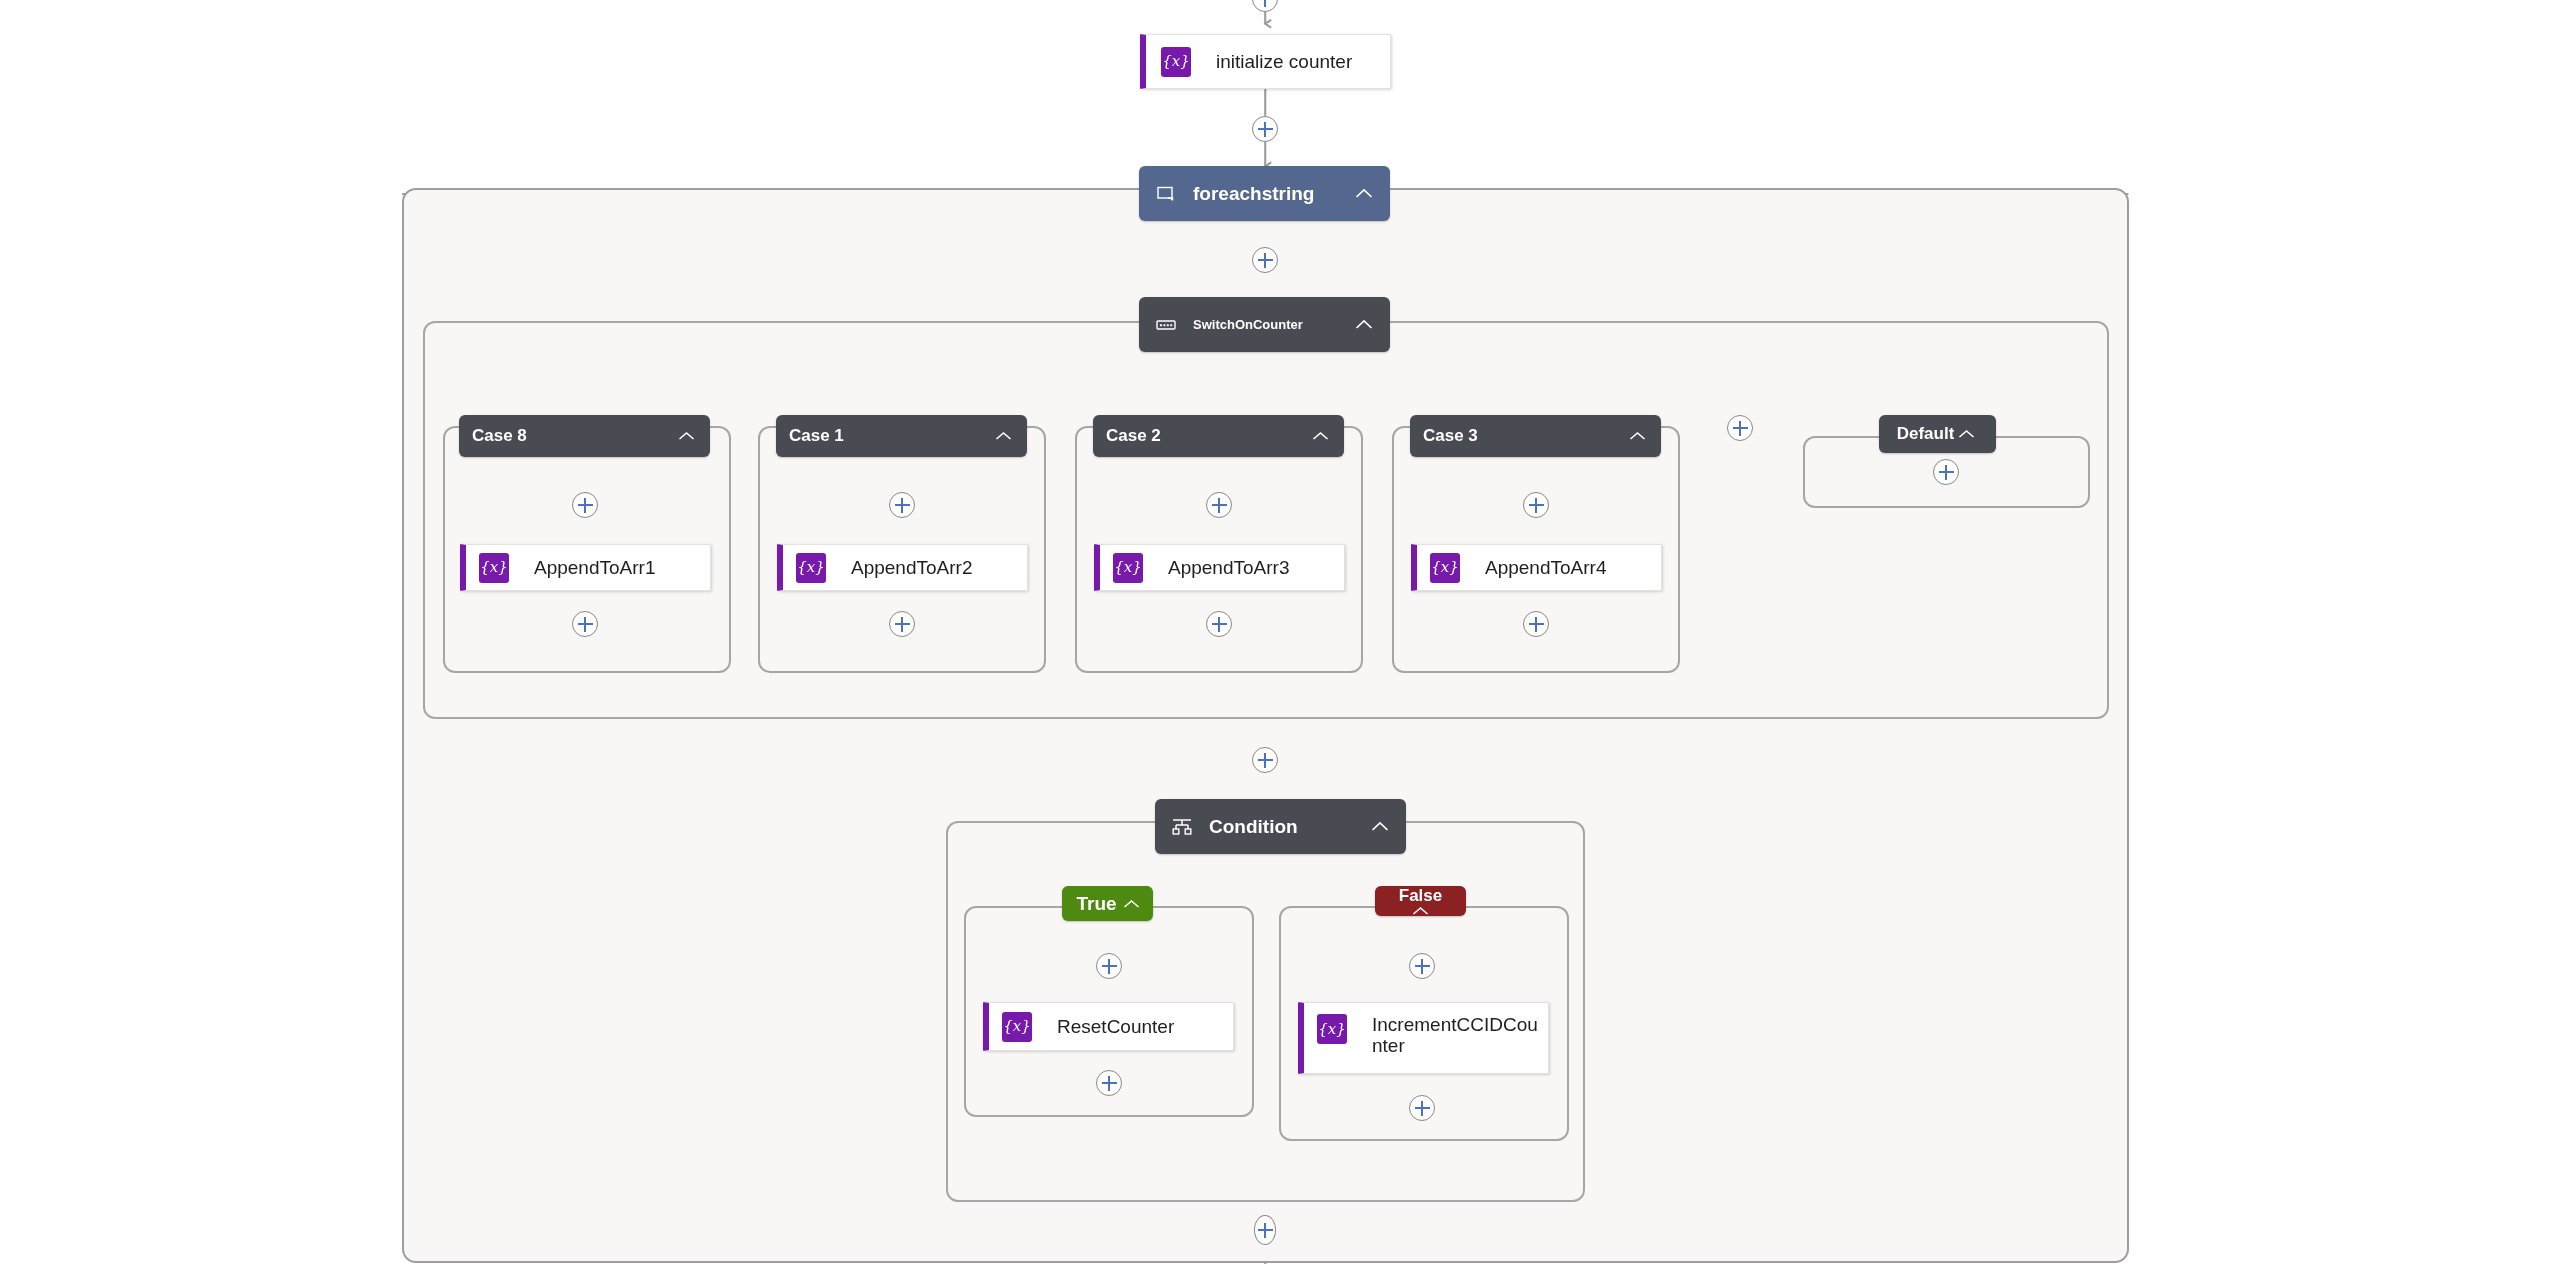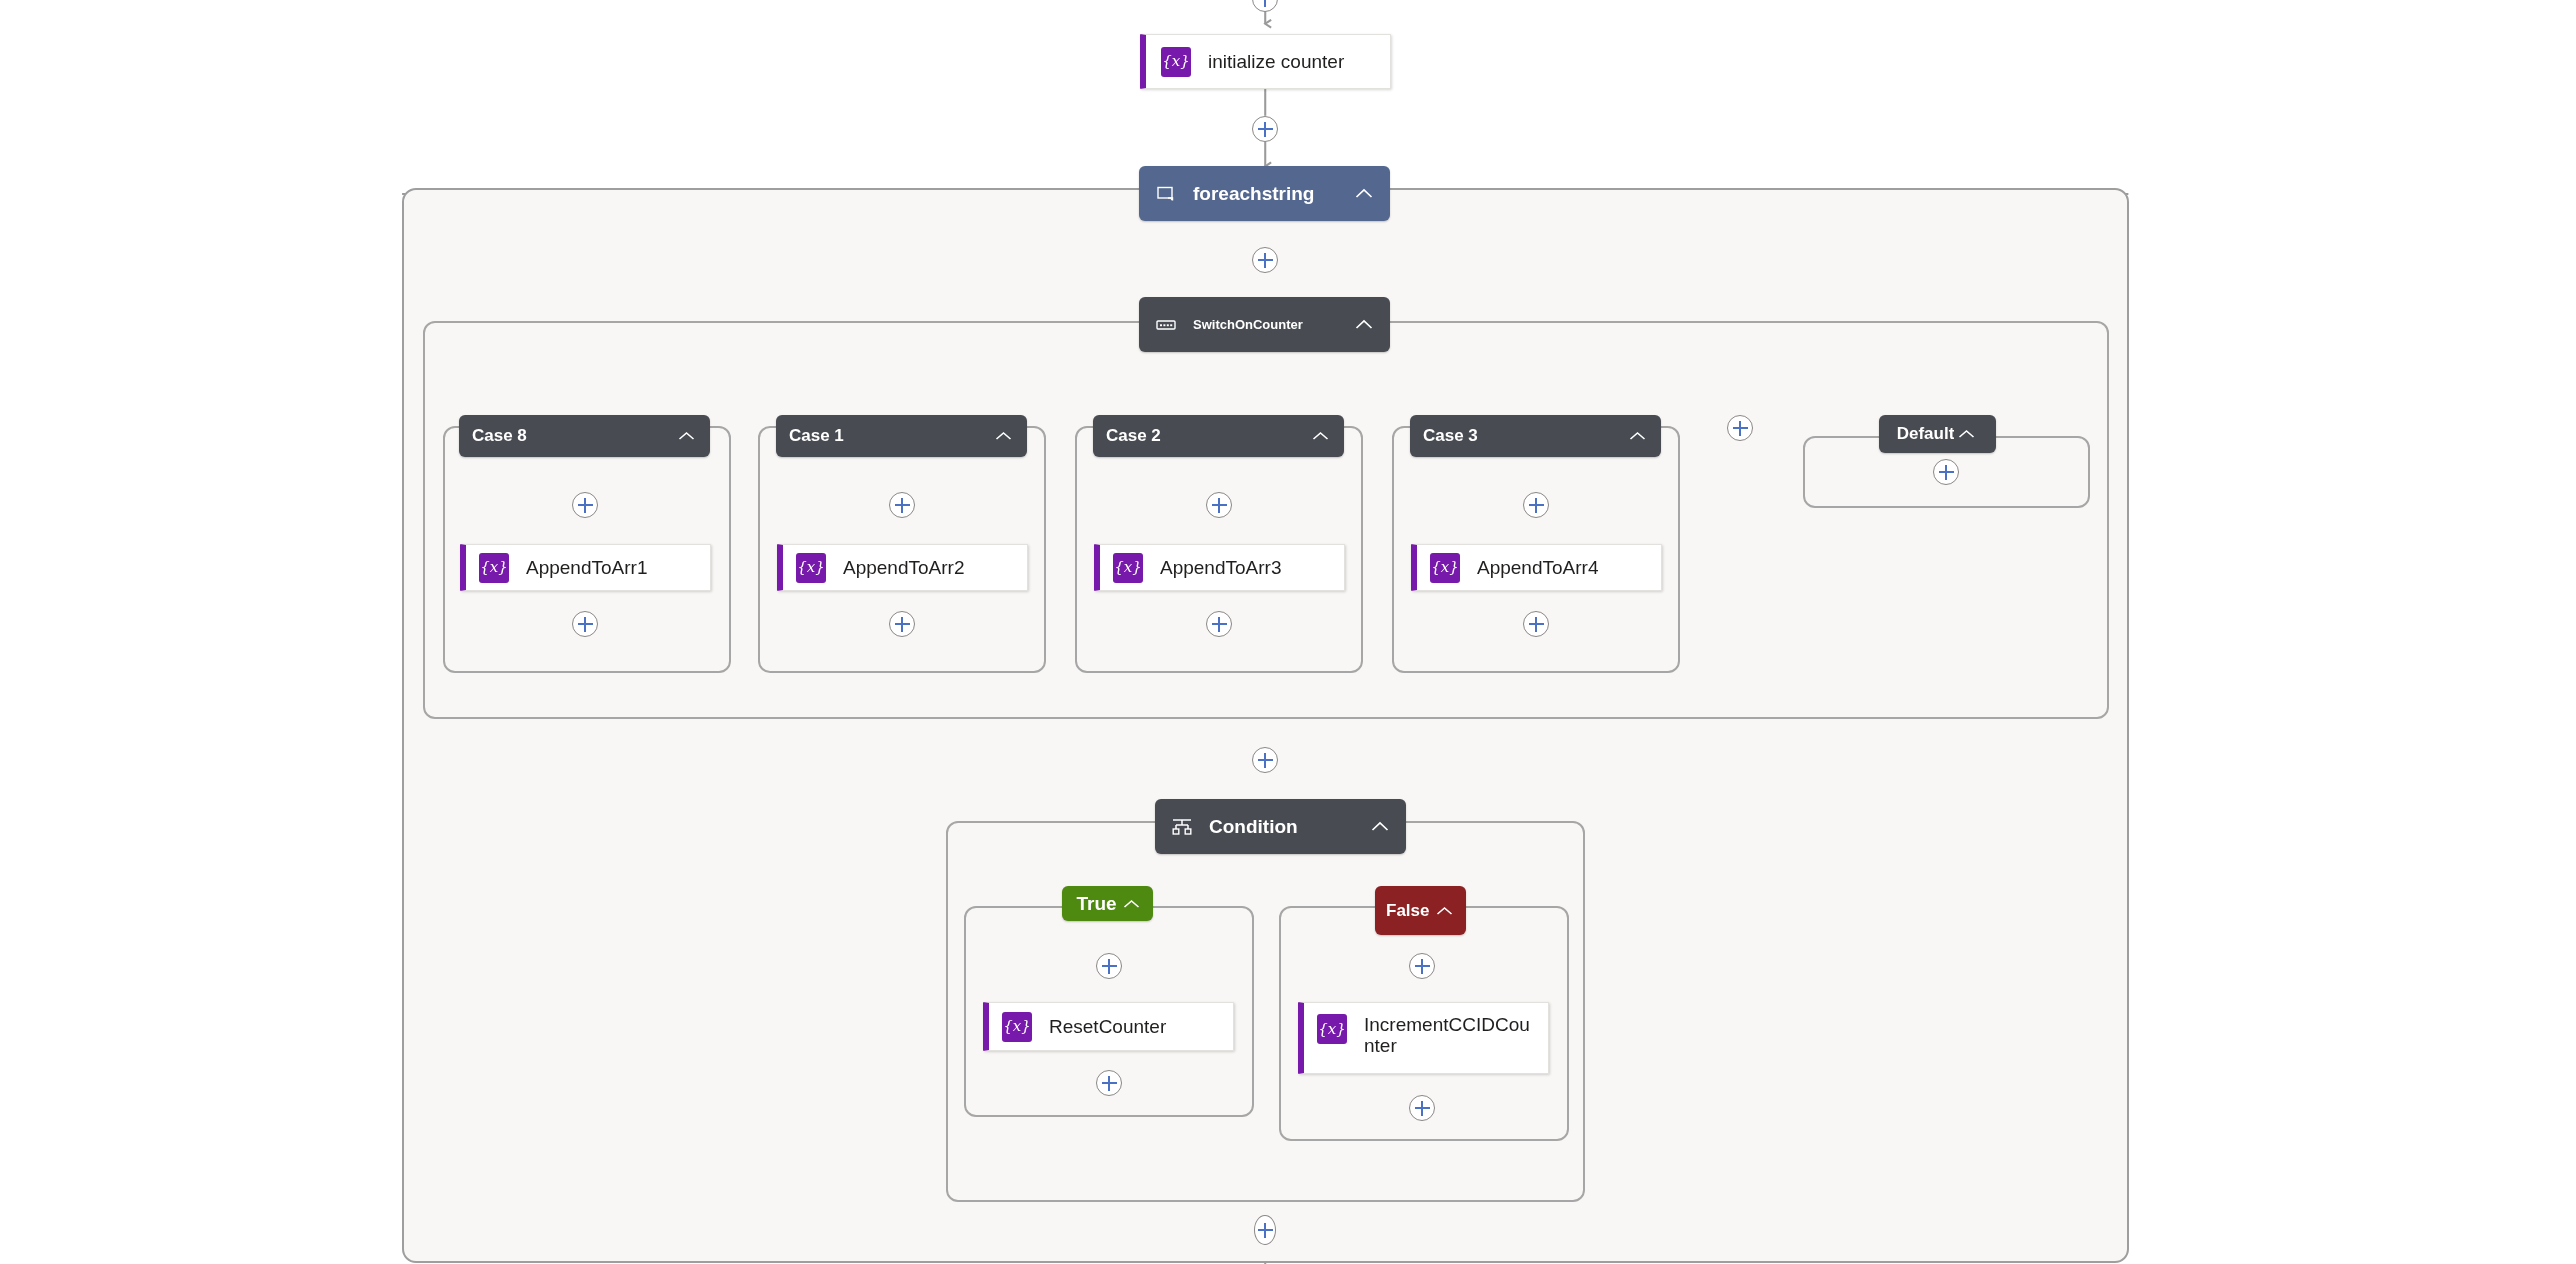--- a/index.html
+++ b/index.html
@@ -69,20 +69,21 @@
     color:#fff;font-size:15px;font-family:"DejaVu Serif",serif;font-style:italic;
     line-height:1;
   }
   .card .cd-label{
     flex:1 1 auto;
     color:#201f1e;
     font-size:19px;
     line-height:1.12;
     padding-left:17px;padding-right:8px;
     word-break:break-word;
+    margin-left:8px;
   }
 
   
   .plus{
     position:absolute;
     width:26px;height:26px;
     border-radius:50%;
     background:#ffffff;
     border:1px solid #8a8886;
     box-sizing:border-box;
@@ -331,21 +332,21 @@
       <svg width="17" height="10" viewBox="0 0 17 10" class="chev">
           <path d="M1.5,8 L8.5,2 L15.5,8" fill="none" stroke="#fff" stroke-width="1.6"></path>
         </svg>
     </span>
   </div>
   <div class="card" style="left:983px;top:1002px;width:251px;height:49px;padding-left:13px;">
     <span class="cd-icon">{<i>x</i>}</span>
     <span class="cd-label">ResetCounter</span>
   </div>
 
-  <div class="nodehead hd-false" style="left:1375px;top:886px;width:91px;height:49px;padding:0 11px;font-size:17px;">
+  <div class="nodehead hd-false" style="left:1375px;top:886px;width:91px;height:30px;padding:0 11px;font-size:17px;flex-direction:column;">
     <span class="hd-label">False</span>
     <span class="hd-chev" style="width:22px;">
       <svg width="17" height="10" viewBox="0 0 17 10" class="chev">
           <path d="M1.5,8 L8.5,2 L15.5,8" fill="none" stroke="#fff" stroke-width="1.6"></path>
         </svg>
     </span>
   </div>
   <div class="card" style="left:1298px;top:1002px;width:251px;height:72px;padding-left:13px;align-items:flex-start;padding-top:11px;">
     <span class="cd-icon">{<i>x</i>}</span>
     <span class="cd-label">IncrementCCIDCounter</span>

